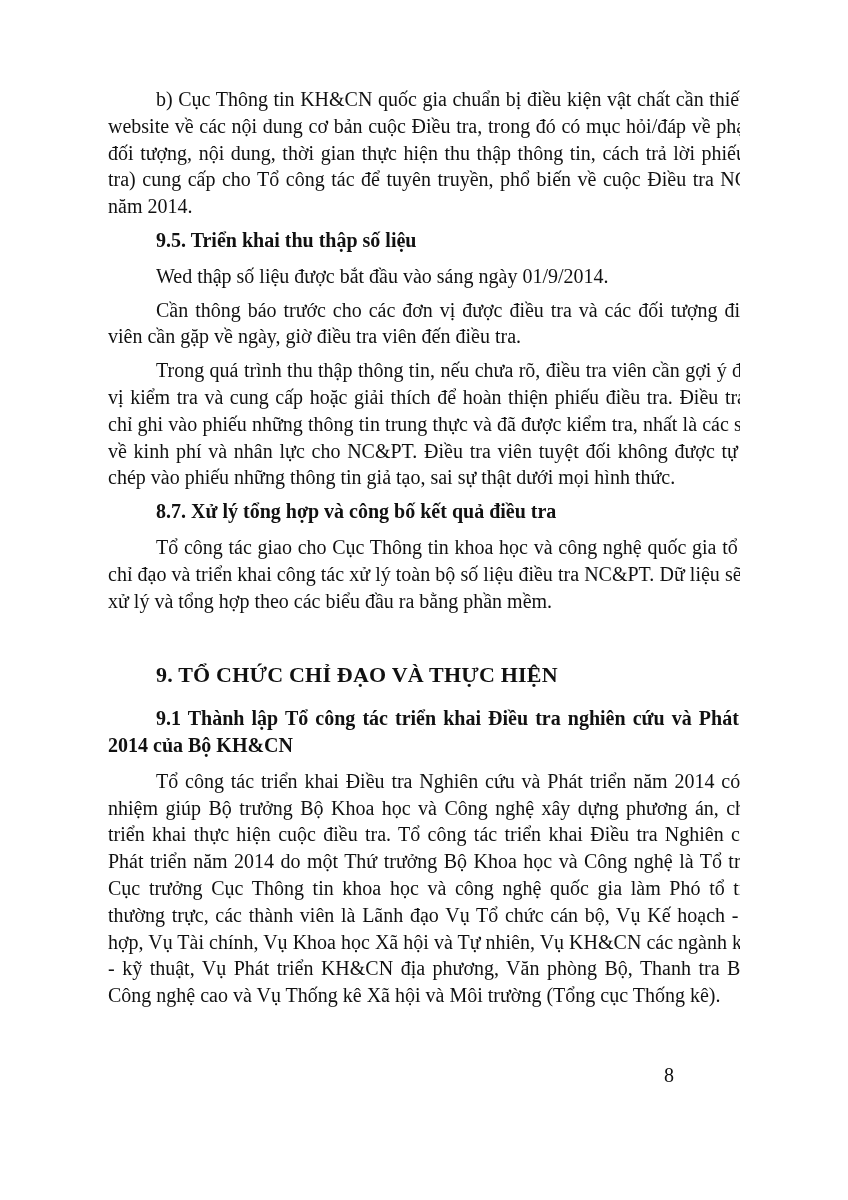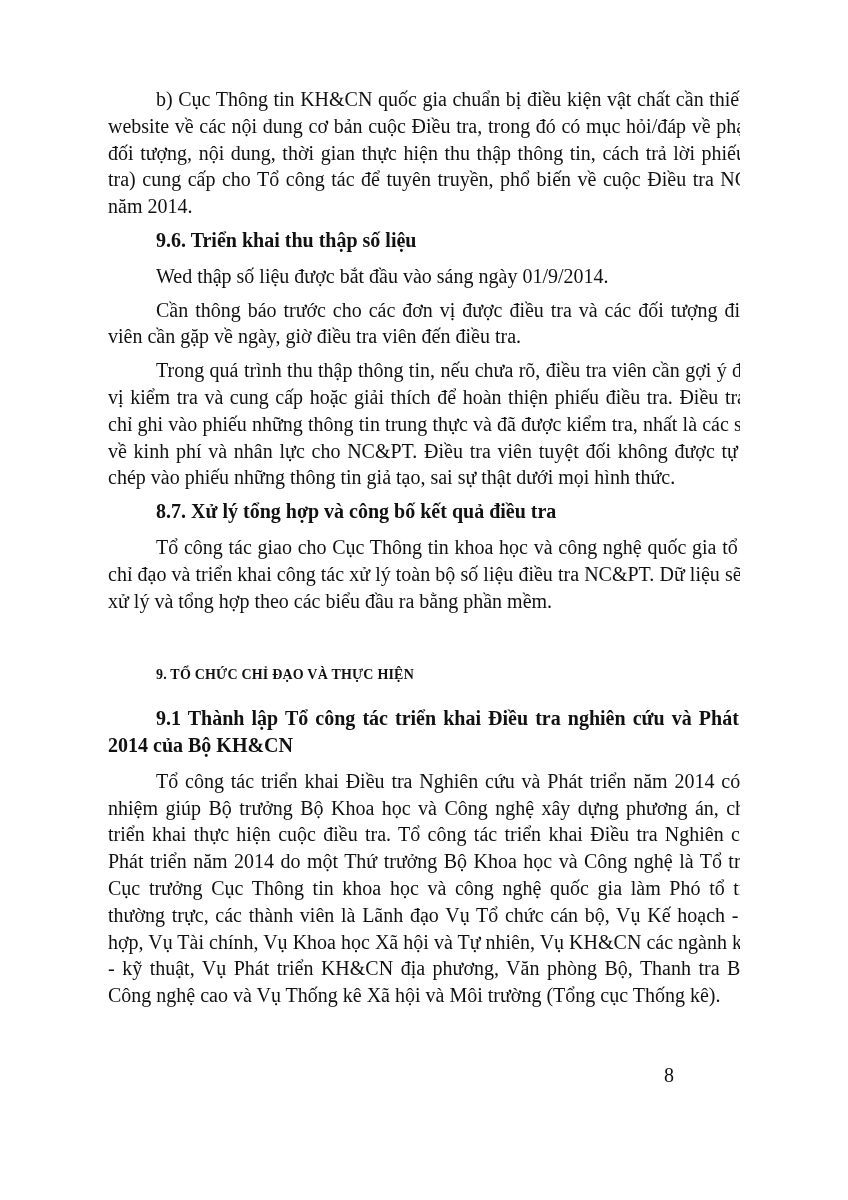--- a/index.html
+++ b/index.html
@@ -35,41 +35,41 @@
   }
   .heading2 {
     font-weight: bold;
     text-align: justify;
     text-indent: 48px;
     margin-top: 7px;
     margin-bottom: 9px;
   }
   .heading1 {
     font-weight: bold;
-    font-size: 14px;
+    font-size: 22px;
     text-indent: 48px;
     margin-top: 48px;
     margin-bottom: 16px;
     letter-spacing: 0.2px;
   }
   .page-number {
     position: absolute;
     top: 1062px;
     right: 66px;
     font-size: 20px;
     line-height: 27px;
   }
 </style>
 </head>
 <body>
 
 <div class="page">
   <div class="doc-body">
       <div class="block paragraph">b) Cục Thông tin KH&amp;CN quốc gia chuẩn bị điều kiện vật chất cần thiết (làm website về các nội dung cơ bản cuộc Điều tra, trong đó có mục hỏi/đáp về phạm vi, đối tượng, nội dung, thời gian thực hiện thu thập thông tin, cách trả lời phiếu điều tra) cung cấp cho Tổ công tác để tuyên truyền, phổ biến về cuộc Điều tra NC&amp;PT năm 2014.</div>
-      <div class="block heading2">9.6. Triển khai thu thập số liệu</div>
+      <div class="block heading2">9.5. Triển khai thu thập số liệu</div>
       <div class="block paragraph">Wed thập số liệu được bắt đầu vào sáng ngày 01/9/2014.</div>
       <div class="block paragraph">Cần thông báo trước cho các đơn vị được điều tra và các đối tượng điều tra viên cần gặp về ngày, giờ điều tra viên đến điều tra.</div>
       <div class="block paragraph">Trong quá trình thu thập thông tin, nếu chưa rõ, điều tra viên cần gợi ý để đơn vị kiểm tra và cung cấp hoặc giải thích để hoàn thiện phiếu điều tra. Điều tra viên chỉ ghi vào phiếu những thông tin trung thực và đã được kiểm tra, nhất là các số liệu về kinh phí và nhân lực cho NC&amp;PT. Điều tra viên tuyệt đối không được tự ý ghi chép vào phiếu những thông tin giả tạo, sai sự thật dưới mọi hình thức.</div>
       <div class="block heading2">8.7. Xử lý tổng hợp và công bố kết quả điều tra</div>
       <div class="block paragraph">Tổ công tác giao cho Cục Thông tin khoa học và công nghệ quốc gia tổ chức, chỉ đạo và triển khai công tác xử lý toàn bộ số liệu điều tra NC&amp;PT. Dữ liệu sẽ được xử lý và tổng hợp theo các biểu đầu ra bằng phần mềm.</div>
       <div class="block heading1">9. TỔ CHỨC CHỈ ĐẠO VÀ THỰC HIỆN</div>
       <div class="block heading2">9.1 Thành lập Tổ công tác triển khai Điều tra nghiên cứu và Phát triển 2014 của Bộ KH&amp;CN</div>
       <div class="block paragraph">Tổ công tác triển khai Điều tra Nghiên cứu và Phát triển năm 2014 có trách nhiệm giúp Bộ trưởng Bộ Khoa học và Công nghệ xây dựng phương án, chỉ đạo triển khai thực hiện cuộc điều tra. Tổ công tác triển khai Điều tra Nghiên cứu và Phát triển năm 2014 do một Thứ trưởng Bộ Khoa học và Công nghệ là Tổ trưởng, Cục trưởng Cục Thông tin khoa học và công nghệ quốc gia làm Phó tổ trưởng thường trực, các thành viên là Lãnh đạo Vụ Tổ chức cán bộ, Vụ Kế hoạch - Tổng hợp, Vụ Tài chính, Vụ Khoa học Xã hội và Tự nhiên, Vụ KH&amp;CN các ngành kinh tế - kỹ thuật, Vụ Phát triển KH&amp;CN địa phương, Văn phòng Bộ, Thanh tra Bộ, Vụ Công nghệ cao và Vụ Thống kê Xã hội và Môi trường (Tổng cục Thống kê).</div>
     </div>
   <div class="page-number">8</div>

